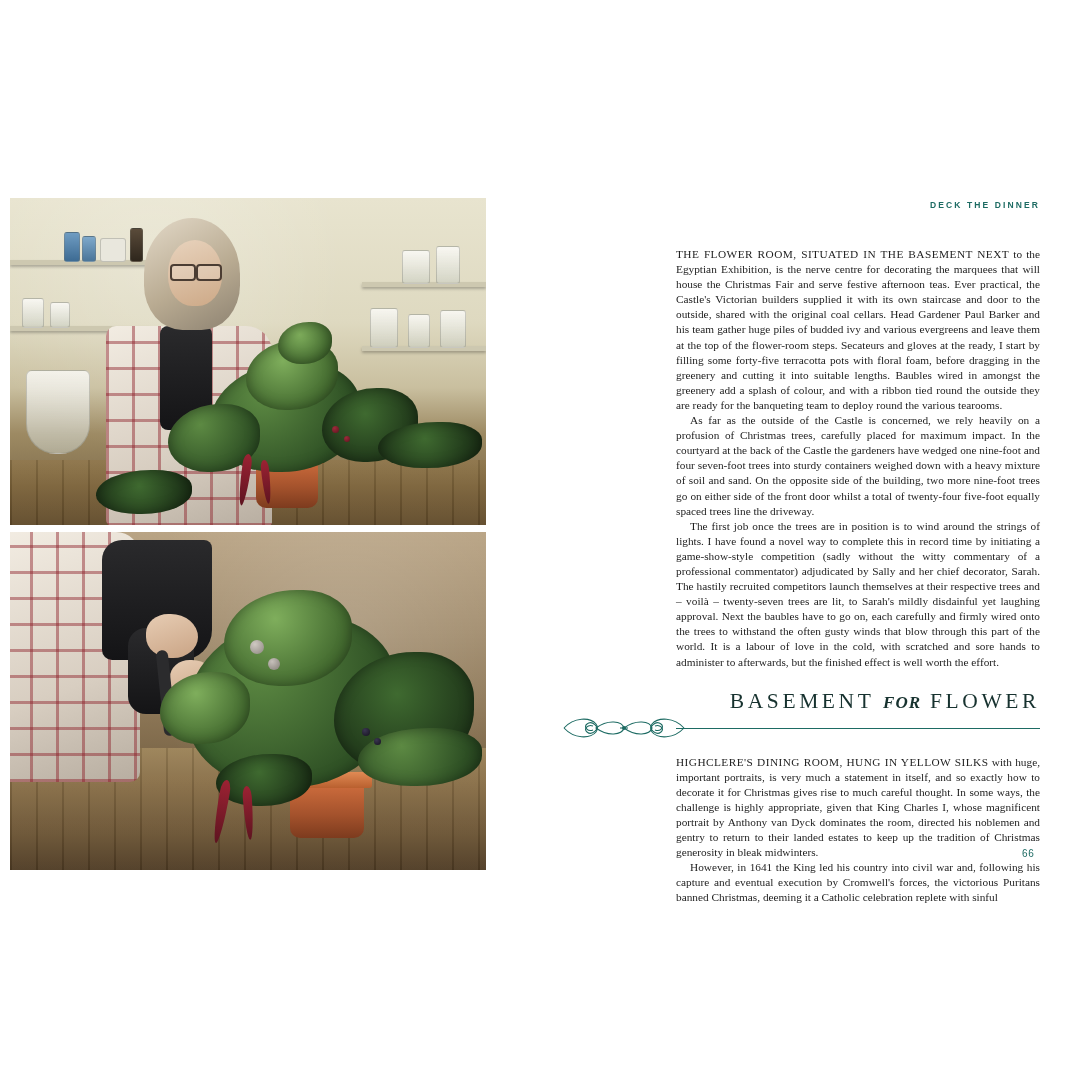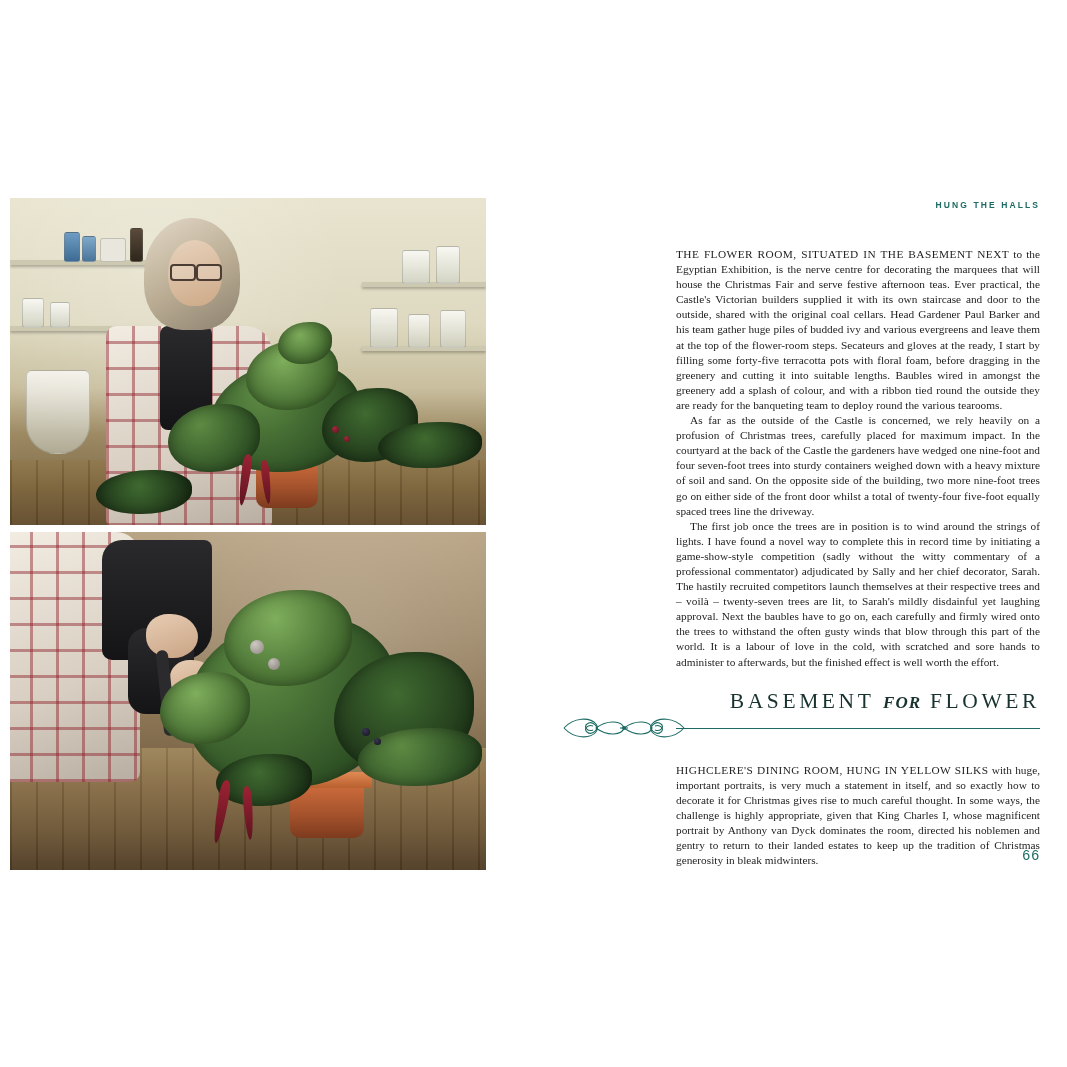--- a/index.html
+++ b/index.html
@@ -228,29 +228,29 @@
   }
   .ornament {
     position: absolute;
     left: -116px;
     top: -2px;
     width: 128px;
     height: 26px;
   }
 
   .post-rule {
-    margin-top: 24px;
+    margin-top: 16px;
   }
 
   .folio {
     position: absolute;
     left: 1022px;
     top: 848px;
-    font-family: Liberation Mono, monospace;
-    font-size: 14px;
+    font-family: Liberation Sans, sans-serif;
+    font-size: 10px;
     color: #1d6b63;
     letter-spacing: 0.6px;
   }
 </style>
 </head>
 <body>
 
 <div class="page">
 
   <div class="photo-column">
@@ -331,21 +331,21 @@
       <div class="spike" style="left:232px;top:254px;width:9px;height:54px;transform:rotate(-4deg);"></div>
       <div class="berry" style="left:240px;top:108px;width:14px;height:14px;background:radial-gradient(circle at 35% 30%,#cfc9c3,#8d8780);"></div>
       <div class="berry" style="left:258px;top:126px;width:12px;height:12px;background:radial-gradient(circle at 35% 30%,#c6c0ba,#847e77);"></div>
       <div class="berry" style="left:352px;top:196px;width:8px;height:8px;background:radial-gradient(circle at 35% 30%,#3a3550,#15121f);"></div>
       <div class="berry" style="left:364px;top:206px;width:7px;height:7px;background:radial-gradient(circle at 35% 30%,#3a3550,#15121f);"></div>
     </div>
   </div>
 
   <div class="text-column">
 
-    <div class="running-head">HUNG THE HALLS</div>
+    <div class="running-head">DECK THE DINNER</div>
 
     <div class="body-text">
       <p><span class="smallcaps">THE FLOWER ROOM, SITUATED IN THE BASEMENT NEXT</span><span> to the Egyptian Exhibition, is the nerve centre for decorating the marquees that will house the Christmas Fair and serve festive afternoon teas. Ever practical, the Castle's Victorian builders supplied it with its own staircase and door to the outside, shared with the original coal cellars. Head Gardener Paul Barker and his team gather huge piles of budded ivy and various evergreens and leave them at the top of the flower-room steps. Secateurs and gloves at the ready, I start by filling some forty-five terracotta pots with floral foam, before dragging in the greenery and cutting it into suitable lengths. Baubles wired in amongst the greenery add a splash of colour, and with a ribbon tied round the outside they are ready for the banqueting team to deploy round the various tearooms.</span></p>
       <p>As far as the outside of the Castle is concerned, we rely heavily on a profusion of Christmas trees, carefully placed for maximum impact. In the courtyard at the back of the Castle the gardeners have wedged one nine-foot and four seven-foot trees into sturdy containers weighed down with a heavy mixture of soil and sand. On the opposite side of the building, two more nine-foot trees go on either side of the front door whilst a total of twenty-four five-foot equally spaced trees line the driveway.</p>
       <p>The first job once the trees are in position is to wind around the strings of lights. I have found a novel way to complete this in record time by initiating a game-show-style competition (sadly without the witty commentary of a professional commentator) adjudicated by Sally and her chief decorator, Sarah. The hastily recruited competitors launch themselves at their respective trees and – voilà – twenty-seven trees are lit, to Sarah's mildly disdainful yet laughing approval. Next the baubles have to go on, each carefully and firmly wired onto the trees to withstand the often gusty winds that blow through this part of the world. It is a labour of love in the cold, with scratched and sore hands to administer to afterwards, but the finished effect is well worth the effort.</p>
     </div>
 
     <div class="section-heading-wrap">
       <div class="section-heading">
         <span>BASEMENT</span>
@@ -365,17 +365,18 @@
           <path d="M124 13 C 114 2, 98 2, 92 9 C 88 14, 96 21, 101 17 C 105 14, 100 9, 95 11"></path>
           <path d="M124 13 C 114 24, 98 24, 92 17 C 88 12, 96 5, 101 9 C 105 12, 100 17, 95 15"></path>
           <path d="M60 13 L 68 13"></path>
         </g>
         <circle cx="64" cy="13" r="2" fill="#1d6b63"></circle>
       </svg>
     </div>
 
     <div class="body-text post-rule">
       <p><span class="smallcaps">HIGHCLERE'S DINING ROOM, HUNG IN YELLOW SILKS</span><span> with huge, important portraits, is very much a statement in itself, and so exactly how to decorate it for Christmas gives rise to much careful thought. In some ways, the challenge is highly appropriate, given that King Charles I, whose magnificent portrait by Anthony van Dyck dominates the room, directed his noblemen and gentry to return to their landed estates to keep up the tradition of Christmas generosity in bleak midwinters.</span></p>
+      <p>However, in 1641 the King led his country into civil war and, following his capture and eventual execution by Cromwell's forces, the victorious Puritans banned Christmas, deeming it a Catholic celebration replete with sinful</p>
     </div>
   </div>
 
   <div class="folio">66</div>
 </div>
 
 </body></html>

